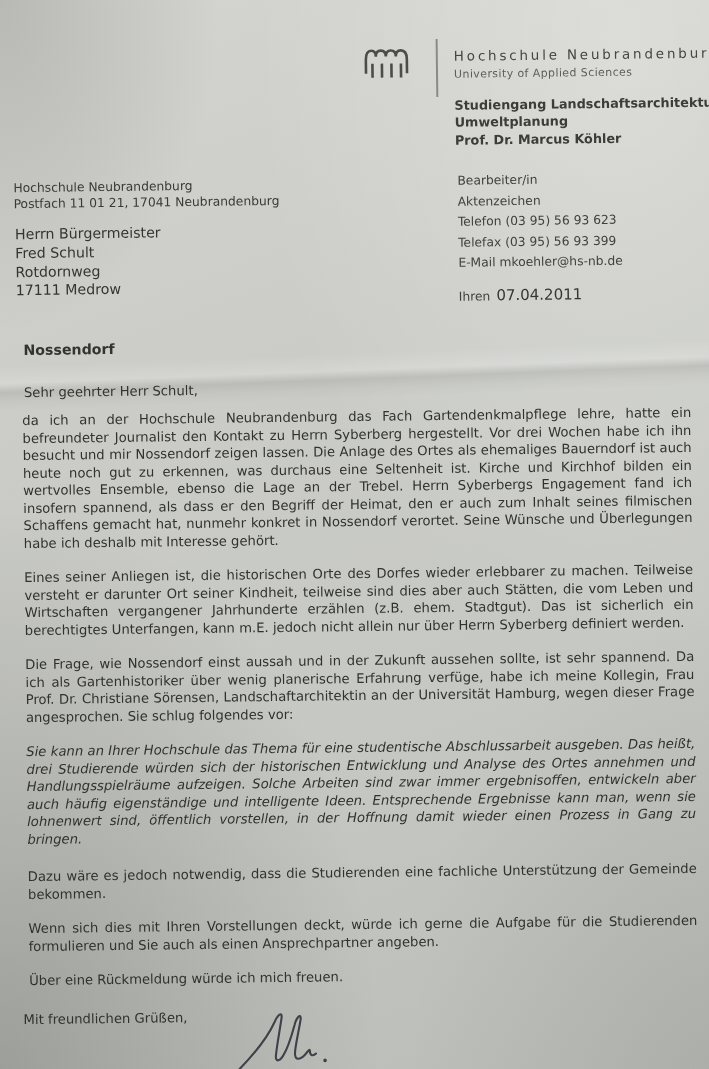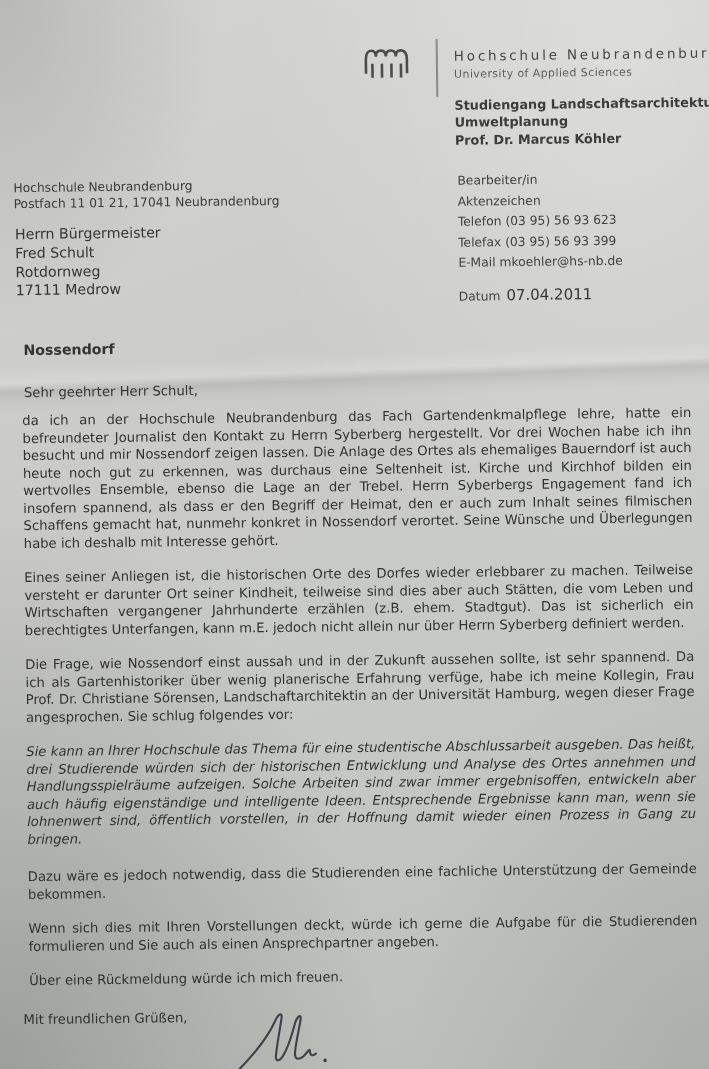--- a/index.html
+++ b/index.html
@@ -97,21 +97,21 @@
     </div>
 
     <div class="abs contact" style="left:461px;top:172px;">
       <div>Bearbeiter/in</div>
       <div>Aktenzeichen</div>
       <div>Telefon (03 95) 56 93 623</div>
       <div>Telefax (03 95) 56 93 399</div>
       <div>E-Mail mkoehler@hs-nb.de</div>
     </div>
     <div class="abs daterow" style="left:461px;top:288px;">
-      <span>Datum</span><span class="dateval">07.04.2011</span>
+      <span>Ihren</span><span class="dateval">07.04.2011</span>
     </div>
 
     <div class="abs subject" style="left:25px;top:338px;">Nossendorf</div>
     <div class="abs salutation" style="left:25px;top:381px;">Sehr geehrter Herr Schult,</div>
 
     <div class="abs body-text" style="left:23px;top:408px;">
       <p>da ich an der Hochschule Neubrandenburg das Fach Gartendenkmalpflege lehre, hatte ein befreundeter Journalist den Kontakt zu Herrn Syberberg hergestellt. Vor drei Wochen habe ich ihn besucht und mir Nossendorf zeigen lassen. Die Anlage des Ortes als ehemaliges Bauerndorf ist auch heute noch gut zu erkennen, was durchaus eine Seltenheit ist. Kirche und Kirchhof bilden ein wertvolles Ensemble, ebenso die Lage an der Trebel. Herrn Syberbergs Engagement fand ich insofern spannend, als dass er den Begriff der Heimat, den er auch zum Inhalt seines filmischen Schaffens gemacht hat, nunmehr konkret in Nossendorf verortet. Seine Wünsche und Überlegungen habe ich deshalb mit Interesse gehört.</p>
       <p>Eines seiner Anliegen ist, die historischen Orte des Dorfes wieder erlebbarer zu machen. Teilweise versteht er darunter Ort seiner Kindheit, teilweise sind dies aber auch Stätten, die vom Leben und Wirtschaften vergangener Jahrhunderte erzählen (z.B. ehem. Stadtgut). Das ist sicherlich ein berechtigtes Unterfangen, kann m.E. jedoch nicht allein nur über Herrn Syberberg definiert werden.</p>
       <p>Die Frage, wie Nossendorf einst aussah und in der Zukunft aussehen sollte, ist sehr spannend. Da ich als Gartenhistoriker über wenig planerische Erfahrung verfüge, habe ich meine Kollegin, Frau Prof. Dr. Christiane Sörensen, Landschaftarchitektin an der Universität Hamburg, wegen dieser Frage angesprochen. Sie schlug folgendes vor:</p>
       <p class="quote">Sie kann an Ihrer Hochschule das Thema für eine studentische Abschlussarbeit ausgeben. Das heißt, drei Studierende würden sich der historischen Entwicklung und Analyse des Ortes annehmen und Handlungsspielräume aufzeigen. Solche Arbeiten sind zwar immer ergebnisoffen, entwickeln aber auch häufig eigenständige und intelligente Ideen. Entsprechende Ergebnisse kann man, wenn sie lohnenwert sind, öffentlich vorstellen, in der Hoffnung damit wieder einen Prozess in Gang zu bringen.</p>

